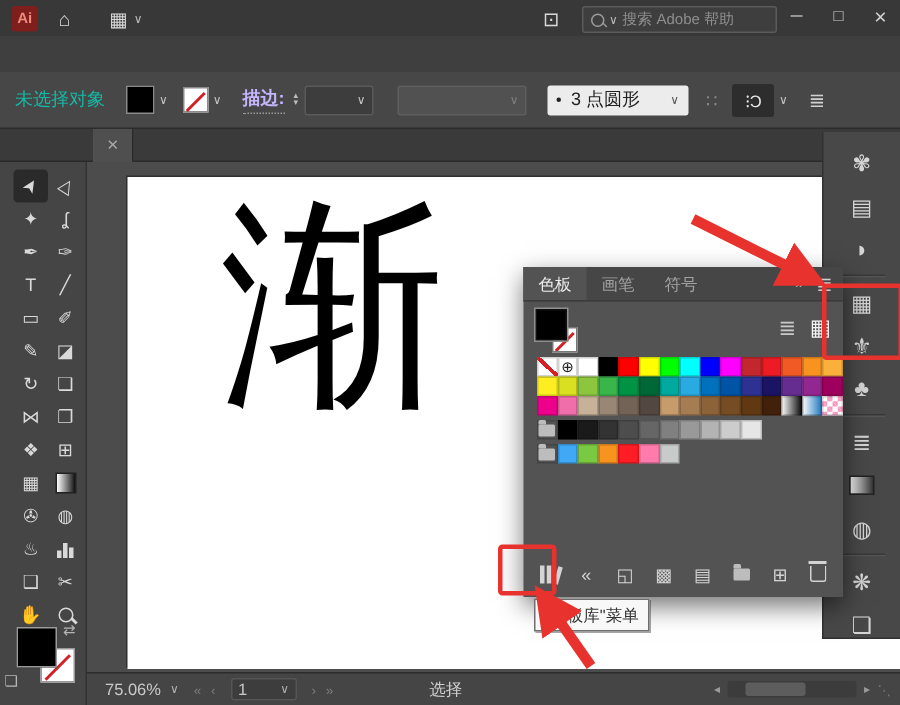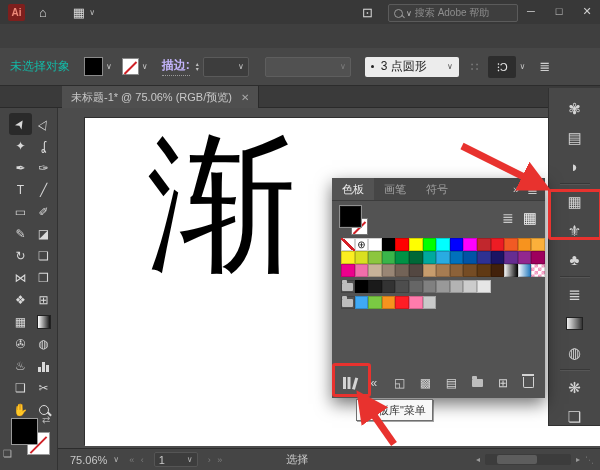--- a/index.html
+++ b/index.html
@@ -70,21 +70,21 @@
             box-shadow:-1px -1px 0 #2f2f2f;}
   .bigchar{position:absolute;left:62px;top:8px;font-size:150px;line-height:1.05;color:#000;
            font-family:"DejaVu Serif","Liberation Serif",serif;}
   
   .dock{right:0;top:88px;width:52px;height:338px;background:#484848;border-left:1px solid #313131;
         border-bottom:1px solid #313131;box-sizing:border-box;display:flex;flex-direction:column;align-items:center;padding-top:6px;}
   .dock-ic{width:34px;height:29px;display:flex;align-items:center;justify-content:center;color:#d5d5d5;font-size:15px;flex:none;}
   .dock-div{width:30px;height:1px;background:#383838;border-bottom:1px solid #565656;margin:2px 0;flex:none;}
   .dock-grad{width:15px;height:11px;background:linear-gradient(90deg,#f2f2f2,#333);border:1px solid #222;}
   
-  .panel{left:332px;top:178px;width:213px;height:220px;background:#535353;z-index:10;
+  .panel{left:349px;top:178px;width:213px;height:220px;background:#535353;z-index:10;
          box-shadow:0 6px 16px rgba(0,0,0,.55);font-size:11px;}
   .panel-head{height:22px;background:#464646;display:flex;align-items:stretch;border-bottom:1px solid #3c3c3c;}
   .ptab{display:flex;align-items:center;padding:0 10px;color:#a2a2a2;}
   .ptab.active{background:#535353;color:#ececec;}
   .phead-right{margin-left:auto;display:flex;align-items:center;gap:8px;padding-right:7px;color:#cfcfcf;}
   .pfs-fill{left:8px;top:28px;width:19px;height:19px;background:#000;border:1px solid #111;
             outline:1px solid #8f8f8f;z-index:2;}
   .pfs-stroke{left:19px;top:40px;width:15px;height:15px;background:#fff;border:1px solid #777;z-index:1;overflow:hidden;}
   .pview{position:absolute;right:8px;top:31px;display:flex;gap:9px;align-items:center;}
   .pview .list{color:#c9c9c9;font-size:14px;}
@@ -179,21 +179,20 @@
       <span class="bc">∨</span>
     </span>
     <span class="dim-ic">∷</span>
     <span class="darkbtn">⁝Ɔ</span>
     <span class="chev">∨</span>
     <span class="dim-ic" style="color:#d0d0d0;font-size:13px;margin-left:14px;">≣</span>
   </div>
 
   <div class="abs tabbar">
     <div class="doctab">
-      <span>未标题-1* @ 75.06% (RGB/预览)</span>
       <span class="tab-close">✕</span>
     </div>
   </div>
 
   <div class="abs toolbar">
     <div id="tool-grid">
         <div class="tool sel">
           <span class="rot-up">➤</span>
         </div>
         <div class="tool">

